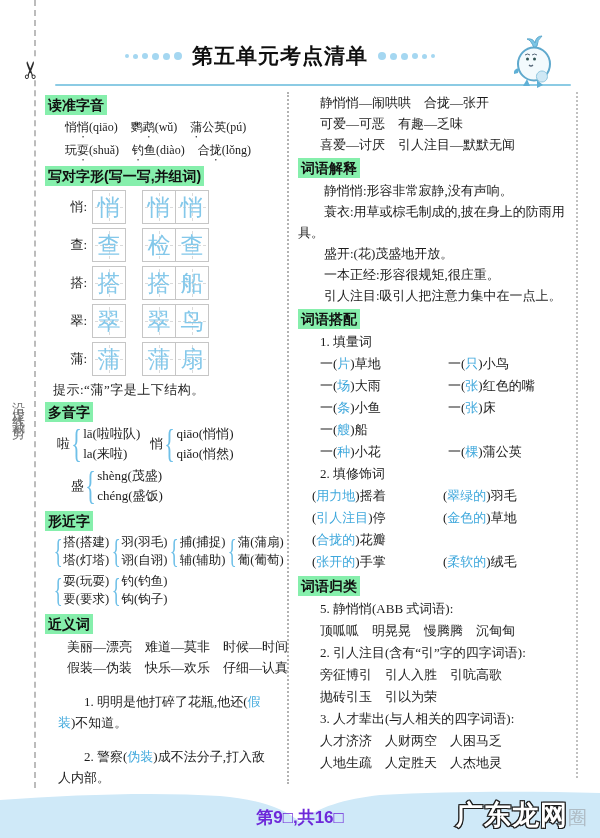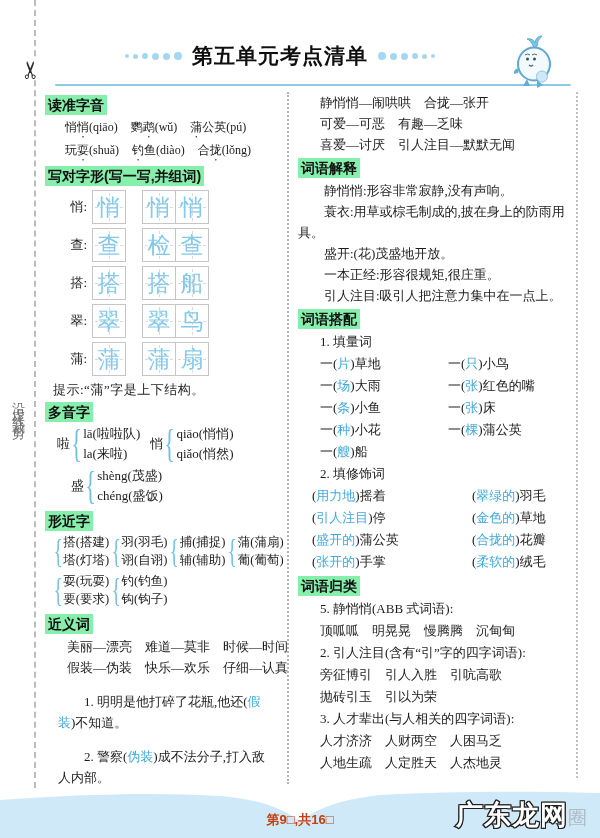--- a/index.html
+++ b/index.html
@@ -63,28 +63,28 @@
   .xj-lines{font-size:12.5px;line-height:18px;white-space:nowrap;}
   
   .jy-line{padding-left:22px;font-size:13px;line-height:21px;white-space:nowrap;}
   p.sent{margin:13px;font-size:13px;line-height:21px;text-indent:2em;}
   
   .r-line{padding-left:22px;font-size:13px;line-height:21px;white-space:nowrap;}
   p.def{margin:0;font-size:13px;line-height:21px;text-indent:2em;}
   .sub{padding-left:22px;font-size:13px;line-height:22px;}
   .lc-row{display:flex;padding-left:22px;font-size:13px;line-height:22px;white-space:nowrap;}
   .lc-row .c1{width:128px;flex:none;}
-  .xs-row{display:flex;padding-left:14px;font-size:13px;line-height:22px;white-space:nowrap;gap:29px;}
+  .xs-row{display:flex;padding-left:14px;font-size:13px;line-height:22px;white-space:nowrap;}
   .xs-row .c1{width:131px;flex:none;}
   .gl-line{padding-left:22px;font-size:13px;line-height:22px;white-space:nowrap;}
   
   .footer{position:absolute;left:0;right:0;bottom:0;height:55px;}
   .footer svg{display:block;}
   .page-num{position:absolute;bottom:9px;left:0;width:100%;text-align:center;
-            font-family:"Liberation Sans",sans-serif;font-weight:bold;font-size:13px;color:#c2410c;}
+            font-family:"Liberation Sans",sans-serif;font-weight:bold;font-size:17px;color:#6d28d9;}
   .watermark{position:absolute;right:12px;bottom:5px;font-family:Liberation Sans, sans-serif;
              font-weight:bold;font-size:27px;letter-spacing:1px;color:#ffffff;
              -webkit-text-stroke:2px #1c1c1c;paint-order:stroke fill;
              text-shadow:1px 1px 0 #1c1c1c,-1px -1px 0 #1c1c1c,1px -1px 0 #1c1c1c,-1px 1px 0 #1c1c1c;}
   .watermark-faint{font-size:19px;color:#aebbc4;-webkit-text-stroke:0;text-shadow:none;font-weight:normal;}
 </style>
 </head>
 <body>
 
 <div class="rail-line"></div>
@@ -341,37 +341,36 @@
       </div>
       <div class="lc-row">
         <span class="c1"><span>一(</span><span class="blue">场</span><span>)大雨</span></span>
         <span><span>一(</span><span class="blue">张</span><span>)红色的嘴</span></span>
       </div>
       <div class="lc-row">
         <span class="c1"><span>一(</span><span class="blue">条</span><span>)小鱼</span></span>
         <span><span>一(</span><span class="blue">张</span><span>)床</span></span>
       </div>
       <div class="lc-row">
+        <span class="c1"><span>一(</span><span class="blue">艘</span><span>)船</span></span>
+      </div>
+      <div class="lc-row">
         <span class="c1"><span>一(</span><span class="blue">种</span><span>)小花</span></span>
         <span><span>一(</span><span class="blue">棵</span><span>)蒲公英</span></span>
-      </div>
-      <div class="lc-row">
-        <span class="c1"><span>一(</span><span class="blue">艘</span><span>)船</span></span>
       </div>
       <div class="sub">2. 填修饰词</div>
       <div class="xs-row">
         <span class="c1"><span>(</span><span class="blue">用力地</span><span>)摇着</span></span>
         <span><span>(</span><span class="blue">翠绿的</span><span>)羽毛</span></span>
       </div>
       <div class="xs-row">
         <span class="c1"><span>(</span><span class="blue">引人注目</span><span>)停</span></span>
         <span><span>(</span><span class="blue">金色的</span><span>)草地</span></span>
       </div>
       <div class="xs-row">
-        <span class="c1"><span>(</span><span class="blue">盛开的</span><span>)蒲公英</span></span>
         <span><span>(</span><span class="blue">合拢的</span><span>)花瓣</span></span>
       </div>
       <div class="xs-row">
         <span class="c1"><span>(</span><span class="blue">张开的</span><span>)手掌</span></span>
         <span><span>(</span><span class="blue">柔软的</span><span>)绒毛</span></span>
       </div>
     </div>
 
     <div>
       <span class="sec-h">词语归类</span>

